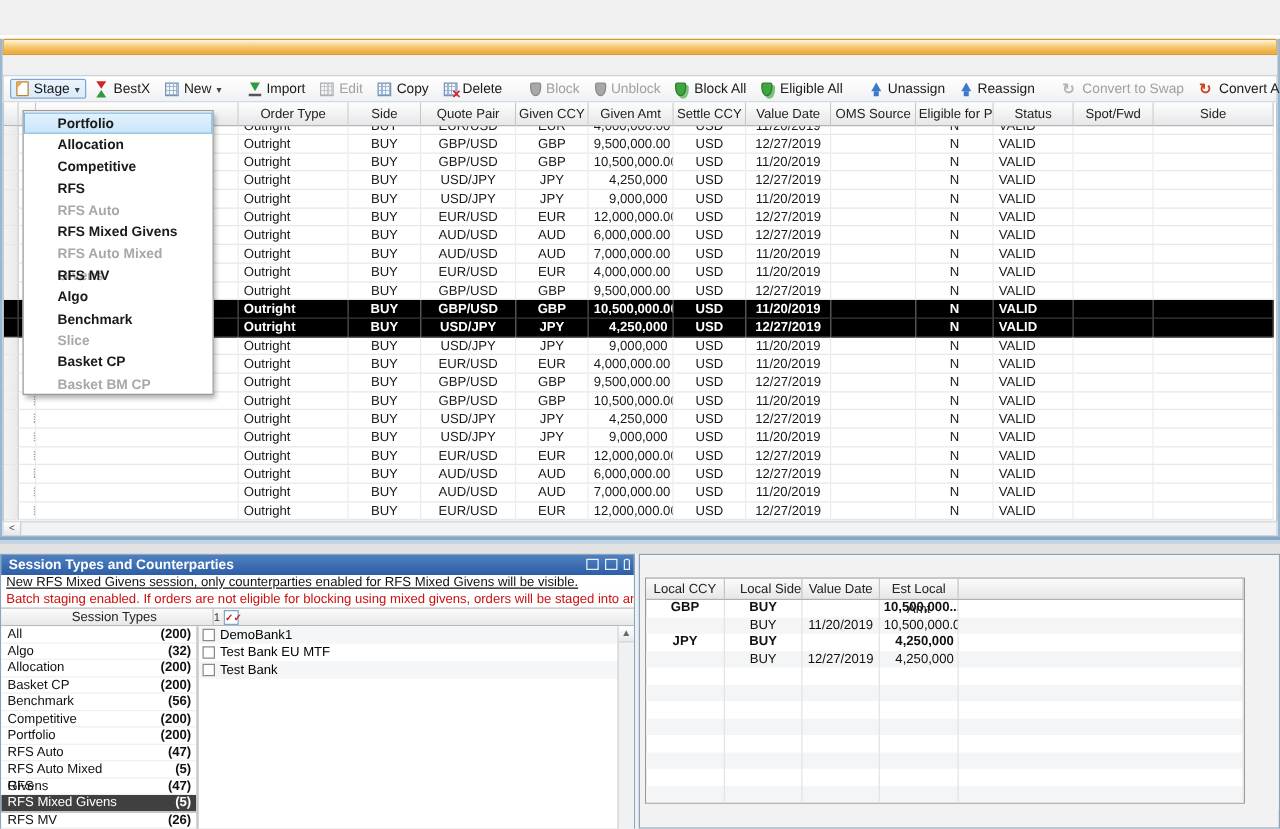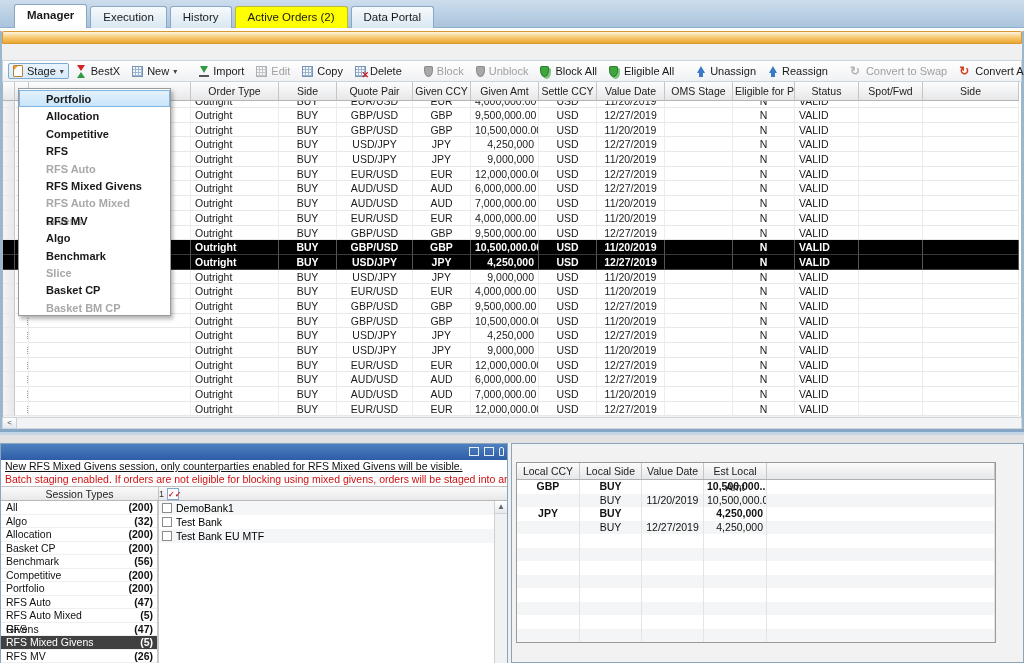--- a/index.html
+++ b/index.html
@@ -103,21 +103,21 @@
   .ptitle { height:16px; background:linear-gradient(#4f81c0,#2d5da6); color:#fff; font-size:11px;
     font-weight:bold; line-height:16px; padding-left:6px; display:flex; }
   .ptitle .sp { flex:1; }
   .wicon { width:10px; height:9px; border:1px solid #e8eef6; margin:3px 3px 0 2px; background:transparent; }
   .wicon.pin { width:5px; border-radius:2px 2px 0 0; }
   .notice { font-size:10.5px; line-height:13px; padding-left:4px; background:#fff; white-space:nowrap; overflow:hidden; }
   .notice.black { color:#111;text-decoration:underline; }
   .notice.red { color:#cc1111; }
   .lheads { display:flex; height:15px; background:linear-gradient(#fbfbfb,#e8e8ea); border-top:1px solid #c0c0c0;
     border-bottom:1px solid #b8b8b8; font-size:10.5px; }
-  .lhead { text-align:center; line-height:14px; color:#222; border-right:1px solid #c4c4c4; }
+  .lhead { text-align:center; line-height:14px; color:#222; border-right:1px solid #c4c4c4;margin-left:12px; }
   .corner { width:22px; display:flex; align-items:center; justify-content:flex-end; font-size:9px; color:#333; }
   .redchk { width:12px; height:12px; border:1px solid #7da8d0; background:#fdfdfd; color:#c02020;
     font-size:8px; line-height:11px; text-align:center; font-weight:bold; margin:1px 2px 0 3px; }
   .lists { display:flex; height:163px; background:#fff; }
   .stypes { width:158px; border-right:2px solid #c8c8c8; overflow:hidden; }
   .strow { display:flex; height:13.5px; font-size:10.5px; line-height:13.5px; border-bottom:1px solid #f0f0f0; }
   .strow .nm { flex:1; padding-left:5px; color:#111; }
   .strow .ct { width:40px; text-align:right; padding-right:4px; font-weight:bold; color:#111; }
   .strow.sel { background:#404040; }
   .strow.sel .nm, .strow.sel .ct { color:#fff; }
@@ -147,27 +147,20 @@
   .mitem.dis { color:#a8a8a8; }
   .mitem.hi { background:linear-gradient(#e3f2fd,#c9e5f9); border-color:#7fb5e0; }
 
   .ledge { position:absolute; left:0; top:31px; width:2px; height:398px; background:#9cb6cc; }
   .redge { position:absolute; right:0; top:31px; width:2px; height:398px; background:#9cb6cc; }
 </style>
 </head>
 <body>
 
 <div class="win">
-  <div class="toptabs">
-      <div class="toptab active">Manager</div>
-      <div class="toptab">Execution</div>
-      <div class="toptab">History</div>
-      <div class="toptab hl">Active Orders  (2)</div>
-      <div class="toptab">Data Portal</div>
-    </div>
   <div class="gapwhite"></div>
   <div class="amber"></div>
   <div class="ledge"></div>
   <div class="redge"></div>
   <div class="toolbar">
       <div class="tbtn pressed">
         <span class="ic ic-page"></span>
         <span>Stage</span>
         <span class="drop">▾</span>
       </div>
@@ -248,21 +241,21 @@
         <div class="gcell" style="width: 12px;"></div>
         <div class="gcell" style="width: 14px;"></div>
         <div class="gcell" style="width: 162px;"></div>
         <div class="gcell" style="width: 88px;">Order Type</div>
         <div class="gcell" style="width: 58px;">Side</div>
         <div class="gcell" style="width: 76px;">Quote Pair</div>
         <div class="gcell" style="width: 58px;">Given CCY</div>
         <div class="gcell" style="width: 68px;">Given Amt</div>
         <div class="gcell" style="width: 58px;">Settle CCY</div>
         <div class="gcell" style="width: 68px;">Value Date</div>
-        <div class="gcell" style="width: 68px;">OMS Stage</div>
+        <div class="gcell" style="width: 68px;">OMS Source</div>
         <div class="gcell" style="width: 62px;">Eligible for Par</div>
         <div class="gcell" style="width: 64px;">Status</div>
         <div class="gcell" style="width: 64px;">Spot/Fwd</div>
         <div class="gcell" style="width: 96px;">Side</div>
       </div>
       <div class="grow partial">
         <div class="gcell rh" style="width: 12px;"></div>
         <div class="gcell" style="width: 14px;"><span class="treedash"></span></div>
         <div class="gcell" style="width: 162px;"></div>
         <div class="gcell" style="width: 88px; text-align: left;">Outright</div>
@@ -637,20 +630,21 @@
       </div>
       <div class="gridfill"></div>
     </div>
   <div class="hscroll">
     <div class="hs-btn">&lt;</div>
   </div>
   <div class="splitter"></div>
 
   <div class="panel left">
     <div class="ptitle">
+      <span>Session Types and Counterparties</span>
       <span class="sp"></span>
       <span class="wicon"></span>
       <span class="wicon"></span>
       <span class="wicon pin"></span>
     </div>
     <div class="notice black">New RFS Mixed Givens session, only counterparties enabled for RFS Mixed Givens will be visible.</div>
     <div class="notice red">Batch staging enabled. If orders are not eligible for blocking using mixed givens, orders will be staged into an RFS session.</div>
     <div class="lheads">
       <div class="lhead" style="width:158px">Session Types</div>
       <div class="corner">
@@ -709,39 +703,39 @@
             <span class="ct">(26)</span>
           </div>
         </div>
       <div class="cplist">
           <div class="cprow">
             <span class="cbox"></span>
             <span>DemoBank1</span>
           </div>
           <div class="cprow">
             <span class="cbox"></span>
-            <span>Test Bank</span>
+            <span>Test Bank EU MTF</span>
           </div>
           <div class="cprow">
             <span class="cbox"></span>
-            <span>Test Bank EU MTF</span>
+            <span>Test Bank</span>
           </div>
         </div>
       <div class="vscroll">
         <div class="vs-btn">▲</div>
       </div>
     </div>
   </div>
 
   <div class="panel right">
     <div class="sumbody">
       <div class="sumtable">
         <div class="sumheads">
             <div class="sumhead" style="width: 63px;">Local CCY</div>
-            <div class="sumhead" style="width: 62px;">Local Side</div>
+            <div class="sumhead" style="width: 62px; text-align: right;">Local Side</div>
             <div class="sumhead" style="width: 62px;">Value Date</div>
             <div class="sumhead" style="width: 63px;">Est Local Amt</div>
             <div class="sumhead" style="flex: 1 1 0%;"></div>
           </div>
         <div class="sumrows">
             <div class="sumrow bold">
               <div class="sumcell" style="width: 63px; text-align: center;">GBP</div>
               <div class="sumcell" style="width: 62px; text-align: center;">BUY</div>
               <div class="sumcell" style="width: 62px; text-align: center;"></div>
               <div class="sumcell" style="width: 63px; text-align: right;">10,500,000...</div>

